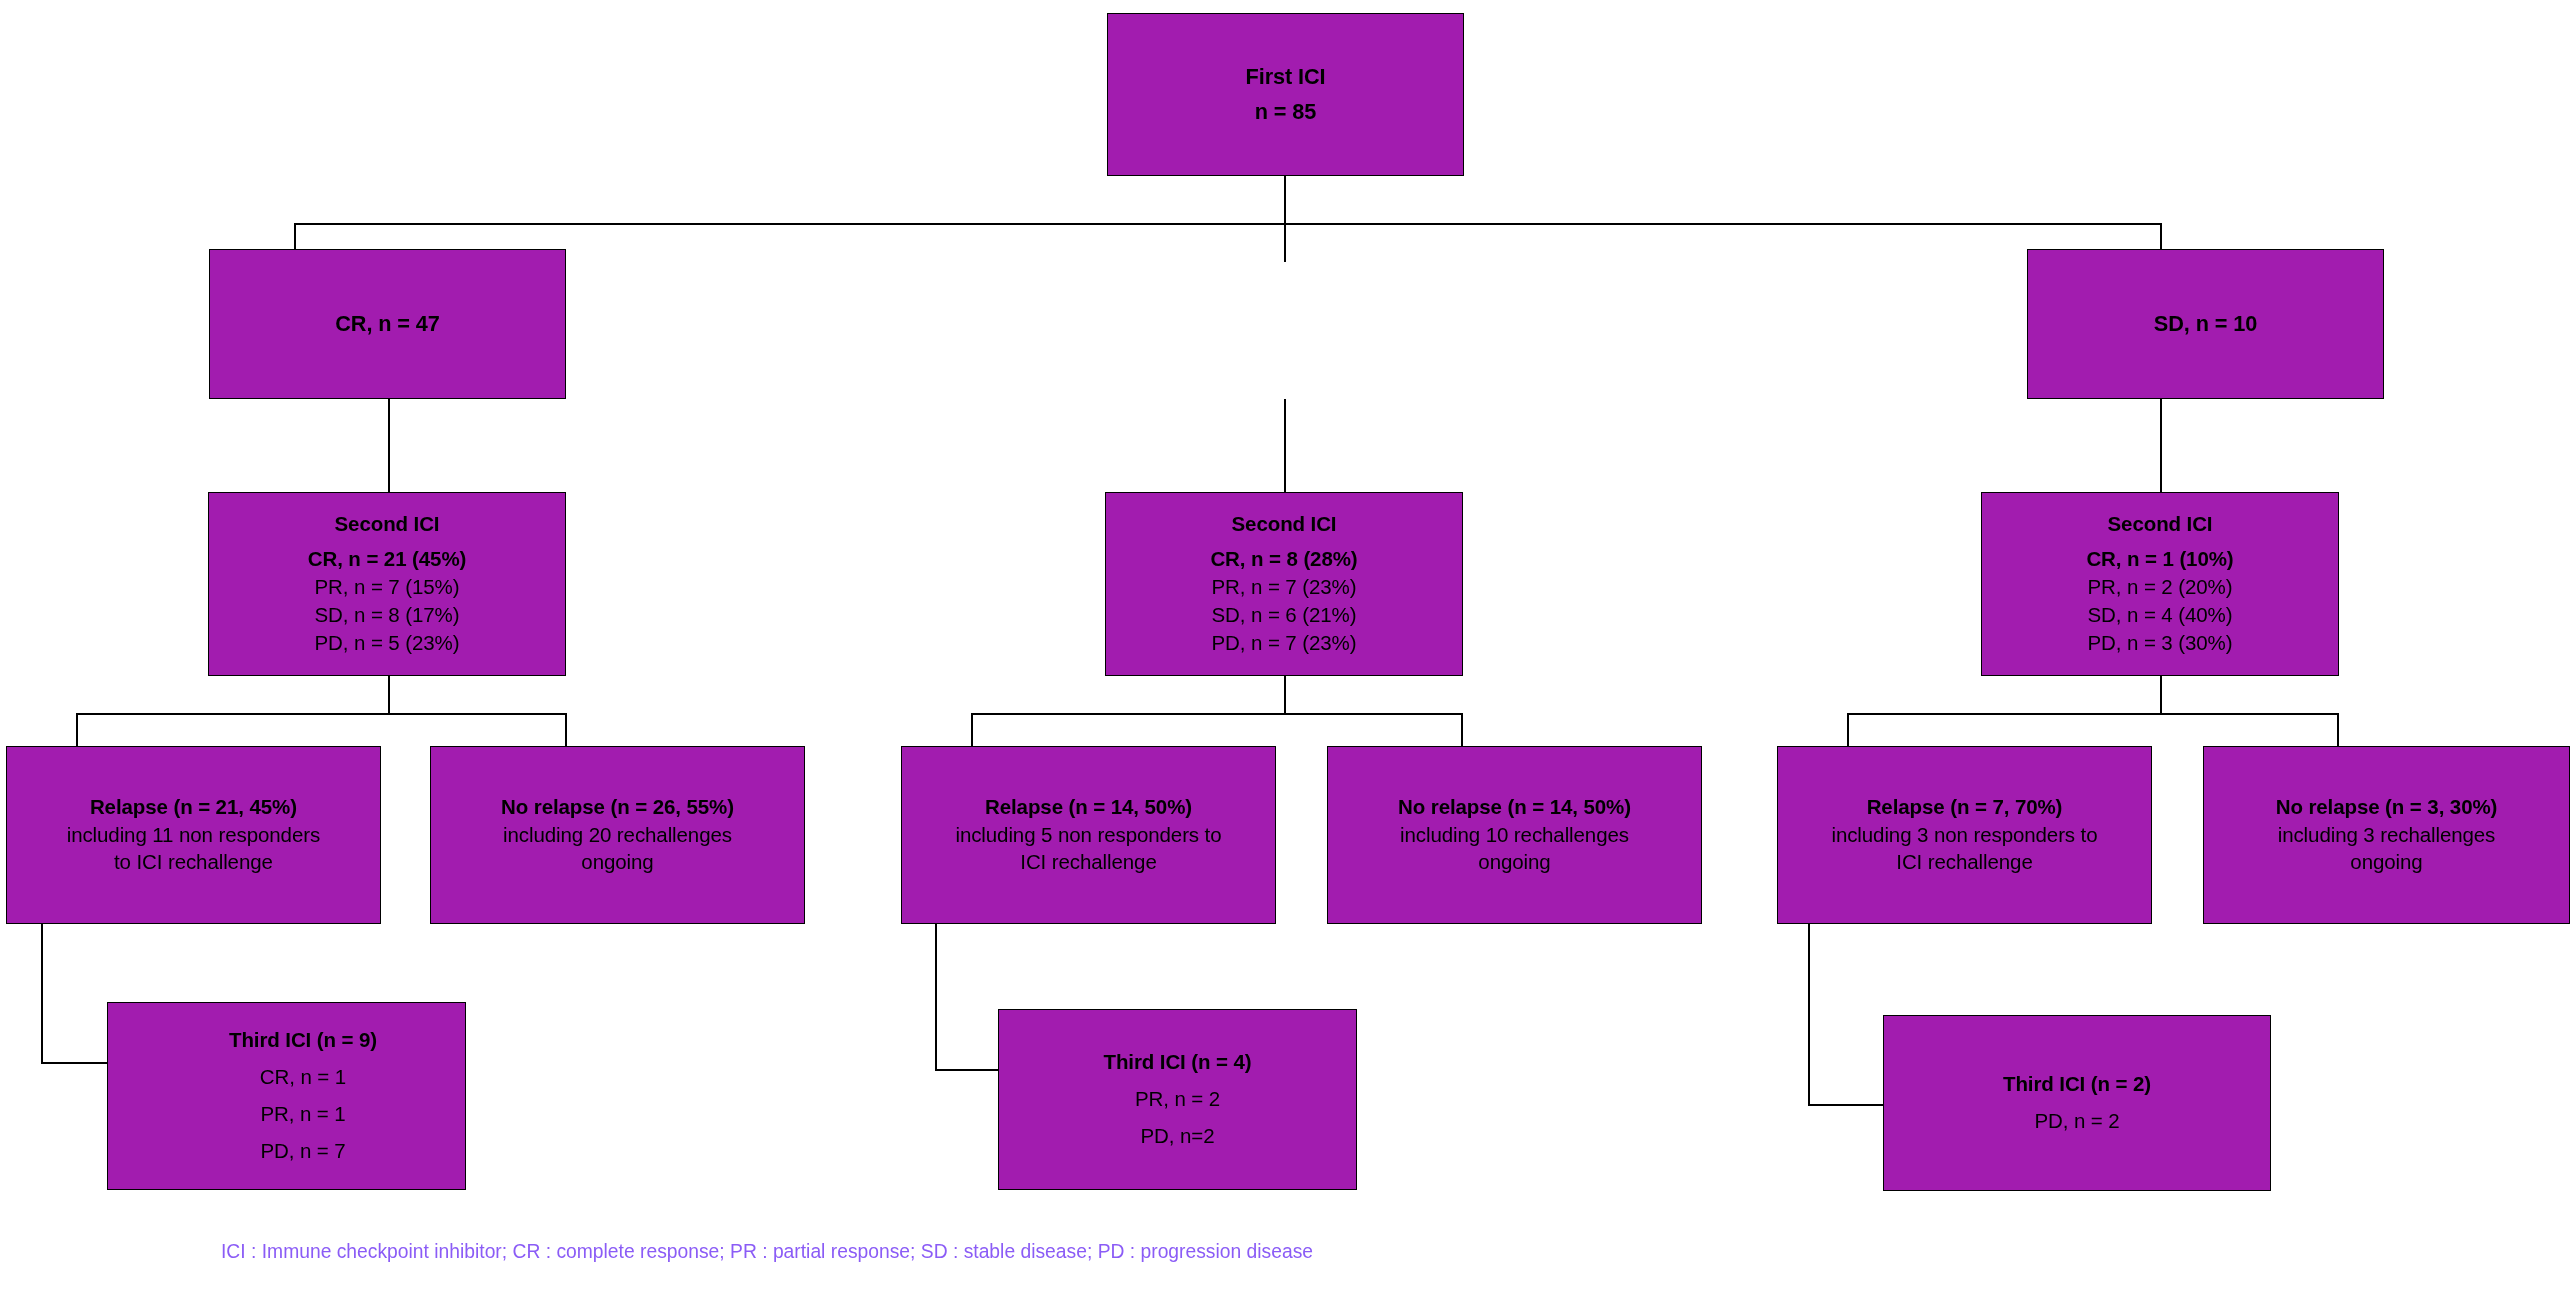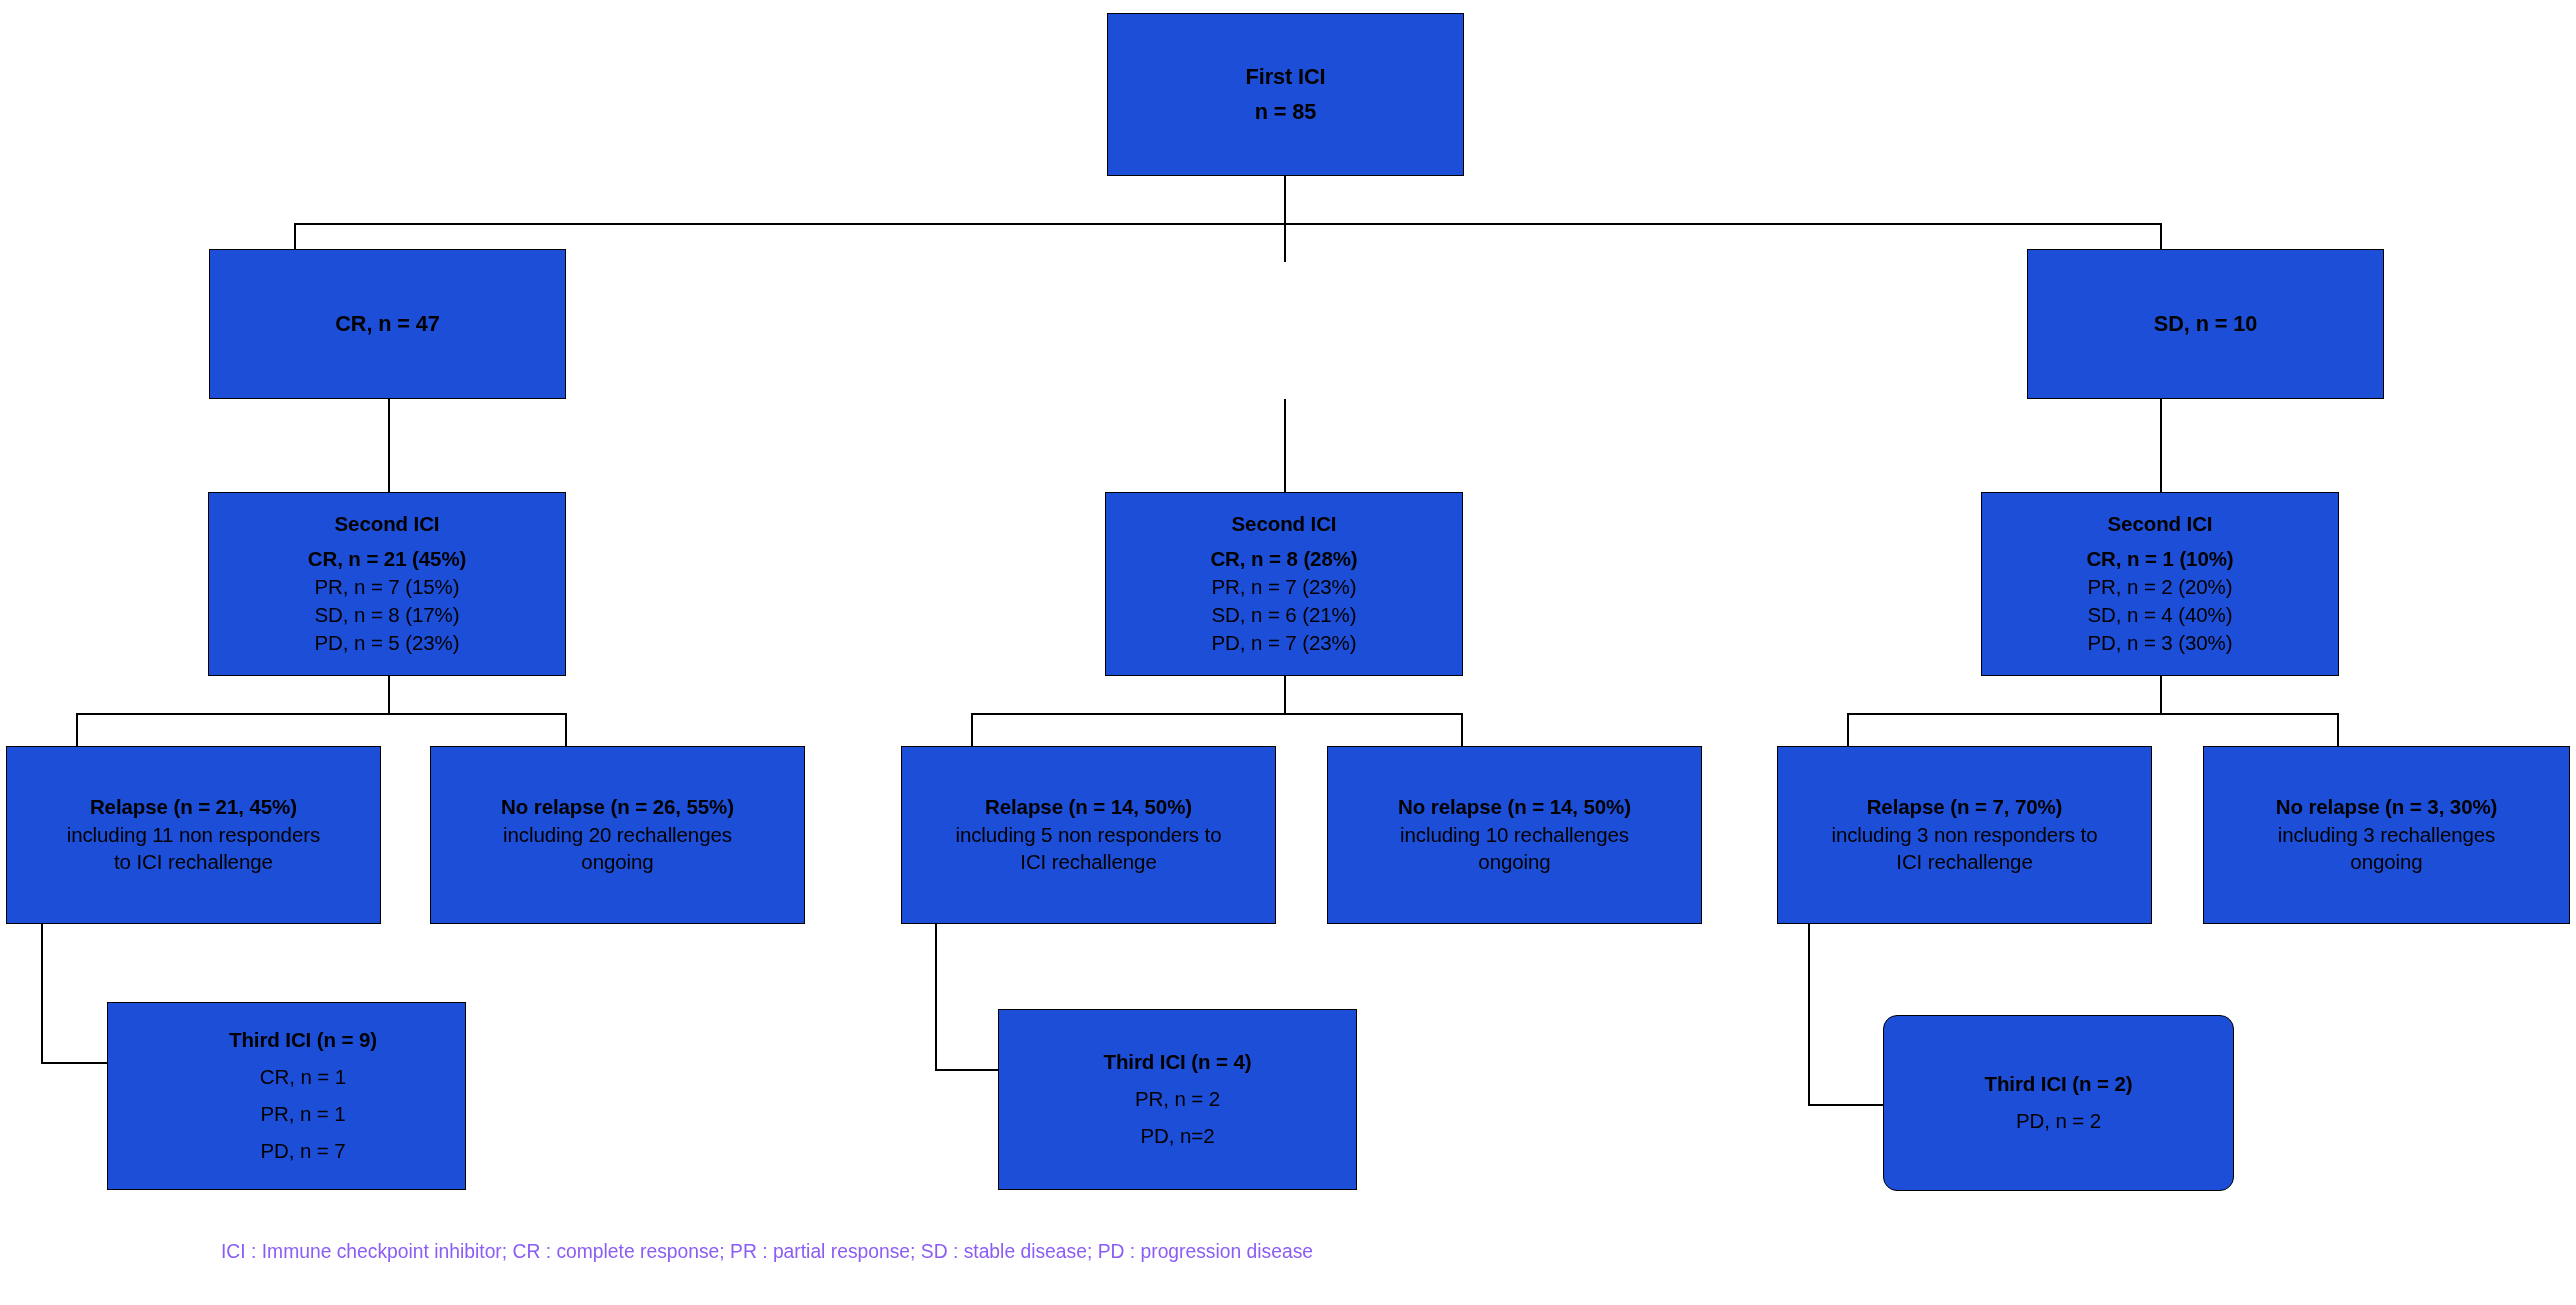--- a/index.html
+++ b/index.html
@@ -12,21 +12,21 @@
     width:2576px;
     height:1306px;
     background:#ffffff;
     overflow:hidden;
   }
   
   .box{
     position:absolute;
     box-sizing:border-box;
     border:1.8px solid #000000;
-    background:#1d4ed8;
+    background:#a21caf;
     display:flex;
     flex-direction:column;
     align-items:center;
     justify-content:center;
     text-align:center;
     z-index:5;
   }
   .line{
     display:block;
     width:100%;
@@ -175,21 +175,21 @@
     <span class="line n">PR, n = 1</span>
     <span class="line n">PD, n = 7</span>
   </div>
 
   <div class="box fs-third" style="left:998px;top:1009px;width:359px;height:181px;">
     <span class="line b">Third ICI (n = 4)</span>
     <span class="line n">PR, n = 2</span>
     <span class="line n">PD, n=2</span>
   </div>
 
-  <div class="box fs-third" style="left:1883px;top:1015px;width:351px;height:176px;border-radius:14px;">
+  <div class="box fs-third" style="left:1883px;top:1015px;width:388px;height:176px;">
     <span class="line b">Third ICI (n = 2)</span>
     <span class="line n">PD, n = 2</span>
   </div>
 
   <div id="footnote" style="left:221px;top:1241px;">ICI : Immune  checkpoint inhibitor; CR : complete response; PR : partial response; SD : stable disease; PD : progression disease</div>
 
 </div>
 
 
 </body></html>

